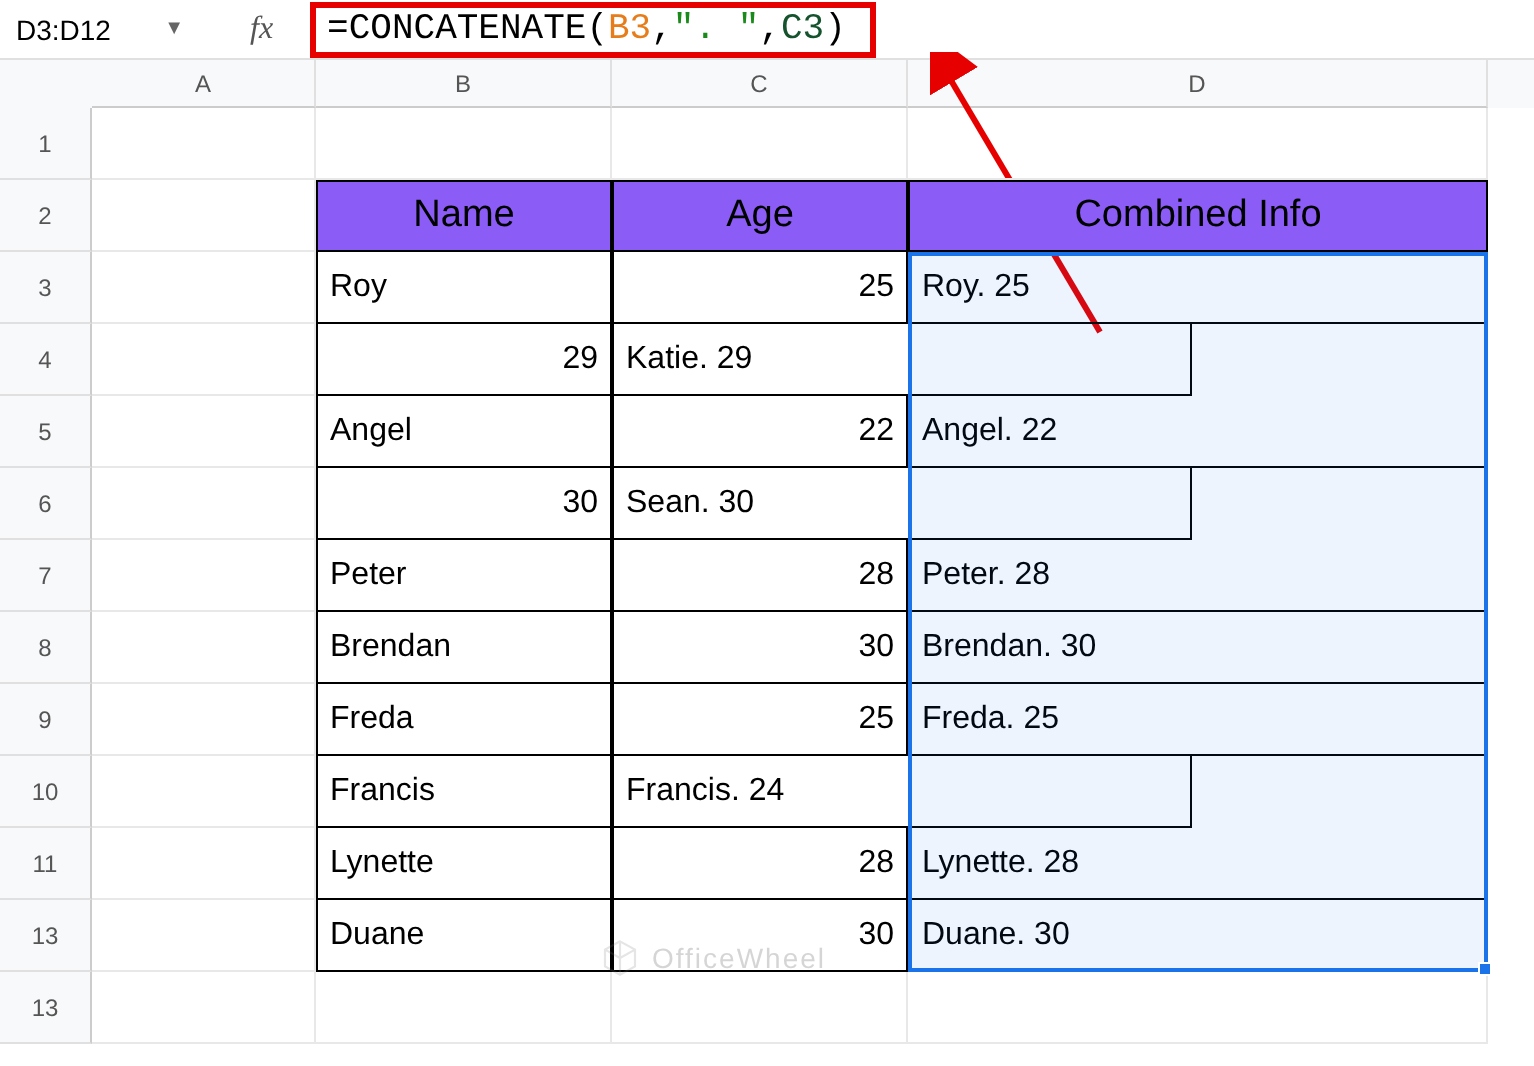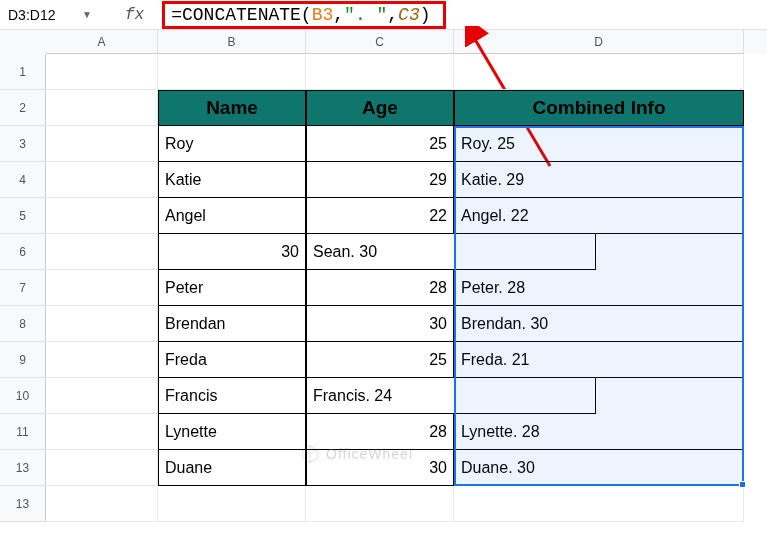--- a/index.html
+++ b/index.html
@@ -38,21 +38,21 @@
     .fx-wrapper {
       display: flex;
       align-items: center;
       flex: 1;
       gap: 18px;
       padding-left: 25px;
     }
     
     .fx-label {
       font-style: italic;
-      font-family: Liberation Mono, monospace;
+      font-family: Liberation Serif, serif;
       font-size: 16px;
       color: #555;
     }
     
     .formula-box {
       border: 3px solid #e60000;
       padding: 2px 12px 2px 6px;
       font-family: Consolas, 'Courier New', monospace;
       font-size: 18px;
       display: flex;
@@ -60,21 +60,21 @@
       height: 28px;
     }
     
     .formula-text { white-space: pre; }
     .formula-text .eq { color: #000; }
     .formula-text .fn { color: #000; }
     .formula-text .paren { color: #000; }
     .formula-text .ref1 { color: #e67c1a; margin-top: 20px; }
     .formula-text .comma { color: #000; }
     .formula-text .str { color: #1a8a1a; }
-    .formula-text .ref2 { color: #a16207; font-style: italic; }
+    .formula-text .ref2 { color: #14532d; }
     
     .arrow-svg {
       position: absolute;
       top: 26px;
       left: 465px;
       pointer-events: none;
     }
     
     .col-headers {
       display: flex;
@@ -133,22 +133,22 @@
       align-items: center;
       font-size: 16px;
     }
     
     .cell.col-A { width: 112px; }
     .cell.col-B { width: 148px; }
     .cell.col-C { width: 148px; }
     .cell.col-D { width: 290px; }
     
     .data-header {
-      background: #0f766e;
-      font-weight: bold;
+      background: #8b5cf6;
+      font-weight: normal;
       font-size: 19px;
       justify-content: center;
       border: 1px solid #000 !important;
     }
     
     .data-cell {
       border-right: 1px solid #000 !important;
       border-bottom: 1px solid #000 !important;
       border-left: 1px solid #000;
     }
@@ -165,21 +165,21 @@
     .sel-handle {
       position: absolute;
       width: 7px;
       height: 7px;
       background: #1a73e8;
       border: 1px solid #fff;
     }
     
     .watermark {
       position: absolute;
-      bottom: 69px;
+      bottom: 44px;
       left: 300px;
       color: #888;
       opacity: 0.35;
       font-size: 14px;
       display: flex;
       align-items: center;
       gap: 6px;
       letter-spacing: 1px;
     }
     .watermark svg { opacity: 0.55; }
@@ -250,21 +250,20 @@
     </div>
 
     <div class="row">
       <div class="cell col-A"></div>
       <div class="cell col-B data-cell first-col">Roy</div>
       <div class="cell col-C data-cell age">25</div>
       <div class="cell col-D data-cell">Roy. 25</div>
     </div>
     <div class="row">
       <div class="cell col-A"></div>
-      <div class="cell col-B data-cell first-col">Katie</div>
       <div class="cell col-C data-cell age">29</div>
       <div class="cell col-D data-cell">Katie. 29</div>
     </div>
     <div class="row">
       <div class="cell col-A"></div>
       <div class="cell col-B data-cell first-col">Angel</div>
       <div class="cell col-C data-cell age">22</div>
       <div class="cell col-D data-cell">Angel. 22</div>
     </div>
     <div class="row">
@@ -281,21 +280,21 @@
     <div class="row">
       <div class="cell col-A"></div>
       <div class="cell col-B data-cell first-col">Brendan</div>
       <div class="cell col-C data-cell age">30</div>
       <div class="cell col-D data-cell">Brendan. 30</div>
     </div>
     <div class="row">
       <div class="cell col-A"></div>
       <div class="cell col-B data-cell first-col">Freda</div>
       <div class="cell col-C data-cell age">25</div>
-      <div class="cell col-D data-cell">Freda. 21</div>
+      <div class="cell col-D data-cell">Freda. 25</div>
     </div>
     <div class="row">
       <div class="cell col-A"></div>
       <div class="cell col-B data-cell first-col">Francis</div>
       <div class="cell col-D data-cell">Francis. 24</div>
     </div>
     <div class="row">
       <div class="cell col-A"></div>
       <div class="cell col-B data-cell first-col">Lynette</div>
       <div class="cell col-C data-cell age">28</div>

